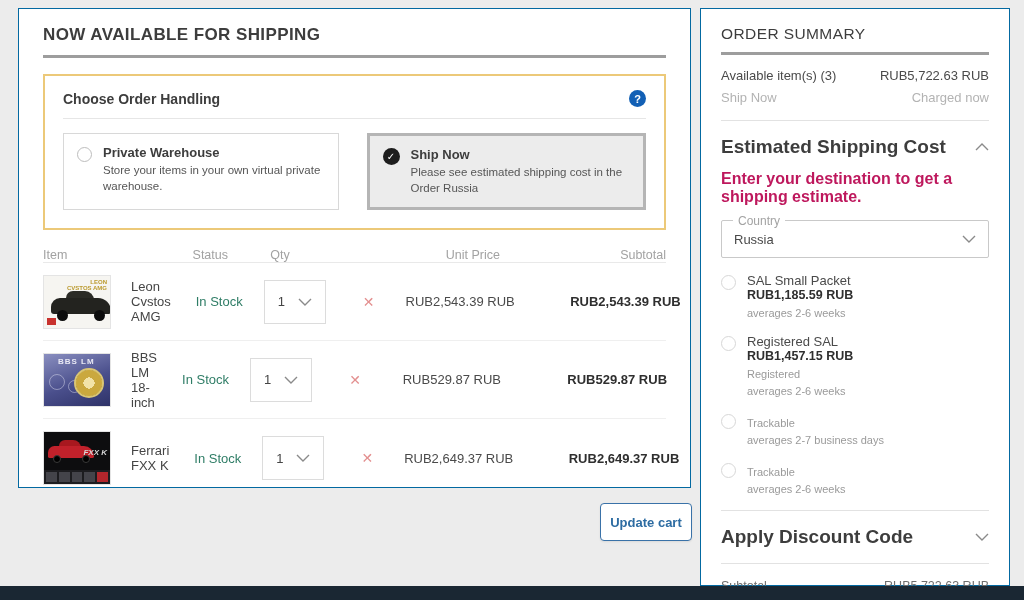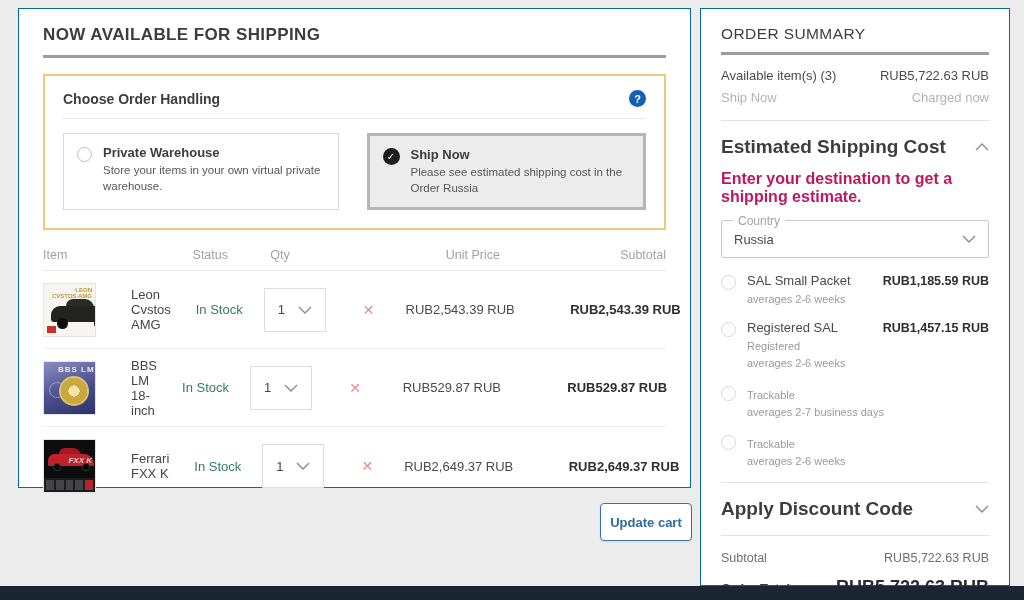--- a/index.html
+++ b/index.html
@@ -24,39 +24,39 @@
   .option { flex:1; border:1px solid #d8d8d8; background:#fff; padding:11px 13px; display:flex; gap:11px; min-height:64px; cursor:pointer; }
   .option--selected { border:3px solid #b5b5b5; background:#ececec; }
   .radio-circle { width:15px; height:15px; border:1px solid #bdbdbd; border-radius:50%; background:#fff; flex:none; margin-top:2px; }
   .check-circle { width:17px; height:17px; border-radius:50%; background:#1d1d1d; color:#fff; font-size:10px;
     display:flex; align-items:center; justify-content:center; flex:none; margin-top:1px; }
   .option-label { font-size:13px; font-weight:bold; color:#3d3d3d; margin-bottom:3px; }
   .option-desc { font-size:11.5px; color:#565656; line-height:1.35; }
 
   
   .thead { display:grid; grid-template-columns:1fr 72px 104px 44px 138px 152px; align-items:center;
-    margin-top:18px; padding-bottom:8px; border-bottom:1px solid #e9e9e9; color:#a2a2a2; font-size:12.5px; }
+    margin-top:18px; padding-bottom:0; border-bottom:1px solid #e9e9e9; color:#a2a2a2; font-size:12.5px; }
   .thead .h-status { text-align:right; }
   .thead .h-qty { text-align:center; }
   .thead .h-price { text-align:right; padding-right:14px; }
   .thead .h-sub { text-align:right; }
   .trow { display:grid; grid-template-columns:88px 1fr 72px 104px 44px 138px 152px; align-items:center;
     height:78px; border-bottom:1px solid #efefef; }
   .trow:last-child { border-bottom:none; }
   .item-name { font-size:13px; color:#454545; }
   .c-status { text-align:right; font-size:13px; color:#2f7d66; }
   .c-qty { display:flex; justify-content:center; }
   .qty-select { width:62px; height:44px; border:1px solid #dcdcdc; background:#fff; display:flex;
     align-items:center; justify-content:space-evenly; font-size:13px; color:#454545; cursor:pointer; }
   .c-remove { text-align:center; font-size:14px; color:#e38f8f; cursor:pointer; }
   .c-price { text-align:right; font-size:13px; color:#4a4a4a; padding-right:14px; }
   .c-sub { text-align:right; font-size:13px; font-weight:bold; color:#2f2f2f; }
 
   
-  .thumb { width:53px; height:54px; position:relative; overflow:hidden; border:1px solid #e4e4e4; }
+  .thumb { width:68px; height:54px; position:relative; overflow:hidden; border:1px solid #e4e4e4; }
   .thumb-amg { background:#f6f5f1; }
   .thumb-amg .t-label { position:absolute; top:3px; right:3px; font-size:6px; font-weight:bold; color:#bb9a2e; text-align:right; line-height:1.1; width:40px; }
   .thumb-amg .car-body { position:absolute; left:7px; top:22px; width:60px; height:16px; background:#23231f; border-radius:9px 13px 3px 3px; }
   .thumb-amg .car-roof { position:absolute; left:22px; top:15px; width:28px; height:11px; background:#2b2b26; border-radius:7px 9px 0 0; }
   .thumb-amg .wheel { position:absolute; width:11px; height:11px; border-radius:50%; background:#0c0c0c; top:34px; }
   .thumb-amg .w1 { left:13px; } .thumb-amg .w2 { left:50px; }
   .thumb-amg .brand { position:absolute; left:3px; bottom:3px; width:9px; height:7px; background:#c8322e; }
   .thumb-bbs { background:linear-gradient(160deg,#8a8fc0 0%,#4a4f8c 55%,#2e3268 100%); }
   .thumb-bbs .t-label { position:absolute; top:3px; left:14px; font-size:8px; font-weight:bold; color:#e8e8f4; letter-spacing:1px; }
   .thumb-bbs .wheel-big { position:absolute; right:6px; top:14px; width:30px; height:30px; border-radius:50%;
@@ -91,21 +91,21 @@
   .sec-head { display:flex; justify-content:space-between; align-items:center; cursor:pointer; }
   .sec-title { font-size:19px; font-weight:bold; color:#3d3d3d; }
   .hint { font-size:16px; color:#be185d; margin-top:12px;font-weight:bold; }
   .country-box { position:relative; margin-top:14px; border:1px solid #c9c9c9; border-radius:2px; height:38px;
     display:flex; align-items:center; justify-content:space-between; padding:0 12px; cursor:pointer; }
   .country-label { position:absolute; top:-7px; left:11px; background:#fff; padding:0 5px; font-size:12px; color:#a3a3a3; }
   .country-value { font-size:13px; color:#4a4a4a; }
   .ship-opt { display:flex; gap:11px; margin-top:15px; }
   .ship-opt .radio-circle { border-color:#d7d7d7; cursor:pointer; }
   .ship-main { flex:1; }
-  .ship-top { display:flex; justify-content:space-between; align-items:baseline; }
+  .ship-top { display:flex; justify-content:space-between; align-items:baseline;flex-direction:column; }
   .ship-name { font-size:13px; color:#4a4a4a; }
   .ship-price { font-size:12.5px; font-weight:bold; color:#2f2f2f; white-space:nowrap; }
   .ship-note { font-size:11px; color:#9a9a9a; margin-top:5px; }
   .total-row { display:flex; justify-content:space-between; align-items:baseline; margin-top:12px; }
   .total-row .lbl { font-size:12.5px; color:#6e6e6e; }
   .total-row .val { font-size:12.5px; color:#6e6e6e; }
   .grand .lbl { font-size:13px; font-weight:bold; color:#3b3b3b; }
   .grand .val { font-size:18px; font-weight:bold; color:#2c2c2c; }
 
   .chev { display:block; }

